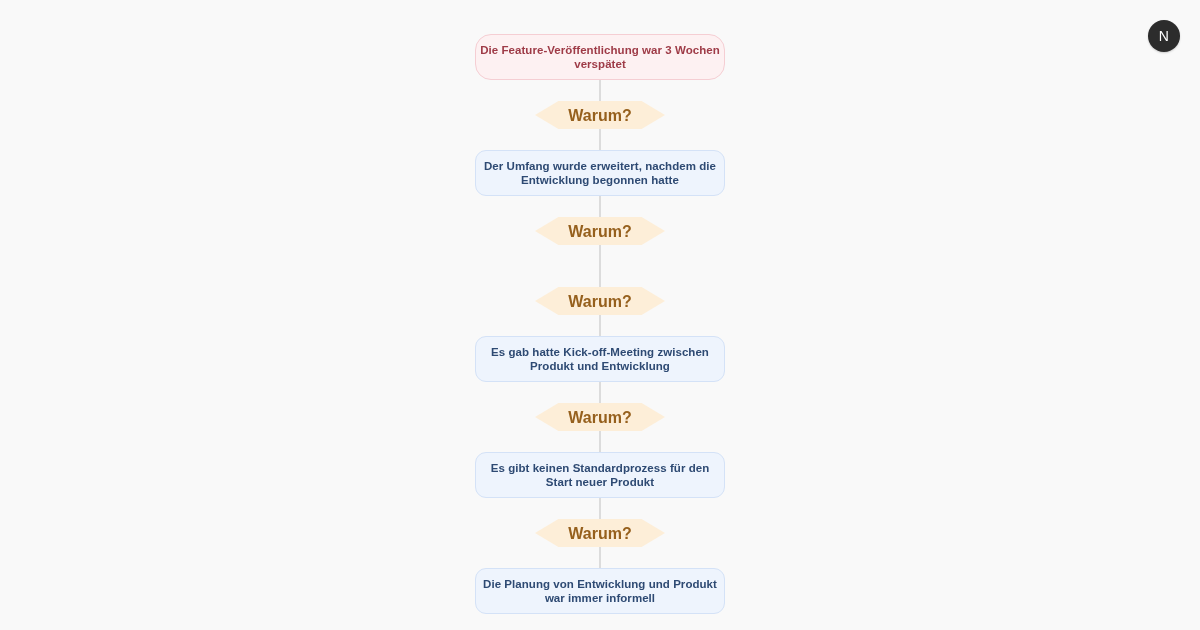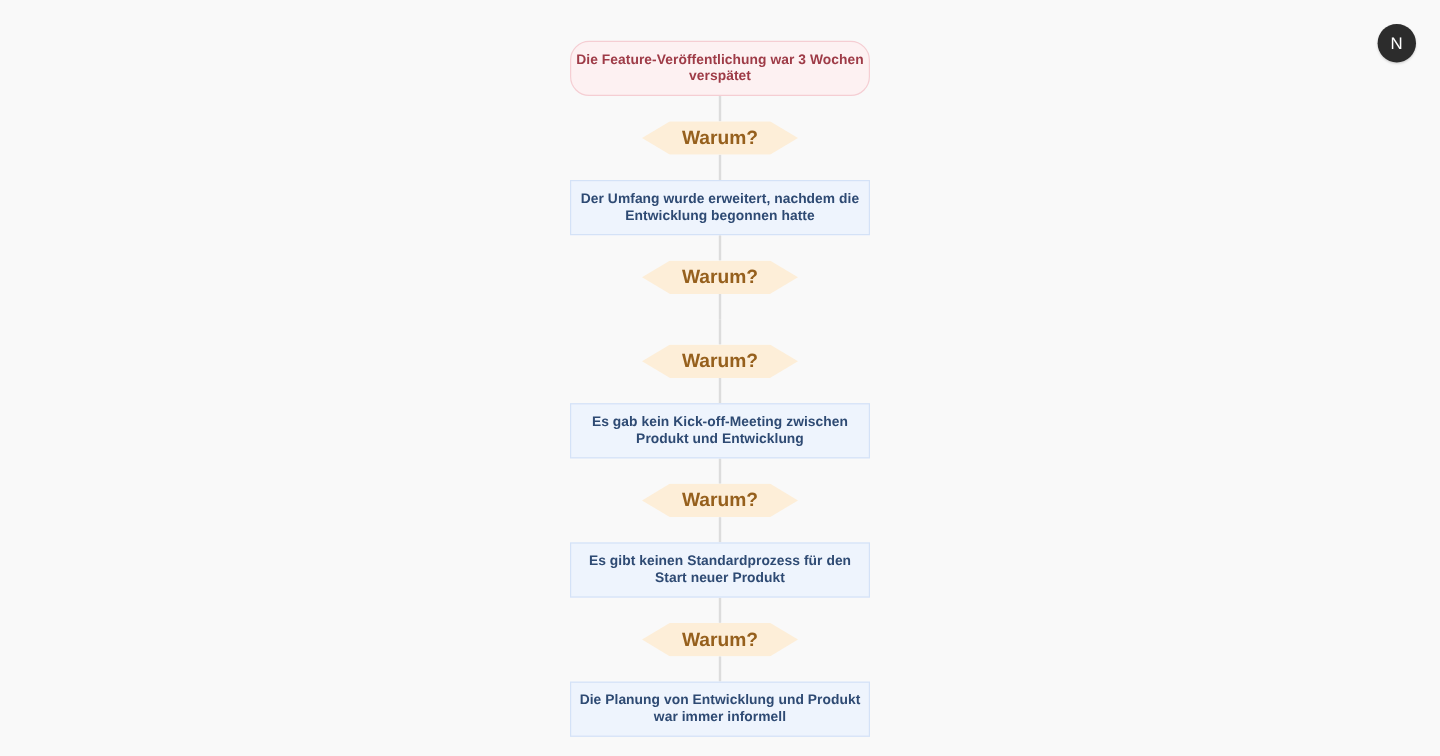--- a/index.html
+++ b/index.html
@@ -72,21 +72,21 @@
     background: #fdf1f2;
     border: 1px solid #f5ced3;
     color: #9e3b47;
     border-radius: 16px;
   }
 
   .node.cause {
     background: #eef4fd;
     border: 1px solid #d4e2f7;
     color: #2e4a73;
-    border-radius: 0;
+    border-radius: 11px;
   }
 
   
   .connector {
     width: 1.5px;
     background: #dcdcdc;
     z-index: 0;
   }
   .connector.tall { height: 21px; }
 
@@ -138,21 +138,21 @@
         <div class="shape"></div>
         <div class="label">Warum?</div>
       </div>
       <div class="connector tall"></div>
       <div class="connector tall"></div>
       <div class="why">
         <div class="shape"></div>
         <div class="label">Warum?</div>
       </div>
       <div class="connector tall"></div>
-      <div class="node cause">Es gab kein Kick-off-Meeting zwischen Produkt und Entwicklung</div>
+      <div class="node cause">Es gab hatte Kick-off-Meeting zwischen Produkt und Entwicklung</div>
       <div class="connector tall"></div>
       <div class="why">
         <div class="shape"></div>
         <div class="label">Warum?</div>
       </div>
       <div class="connector tall"></div>
       <div class="node cause">Es gibt keinen Standardprozess für den Start neuer Produkt</div>
       <div class="connector tall"></div>
       <div class="why">
         <div class="shape"></div>

